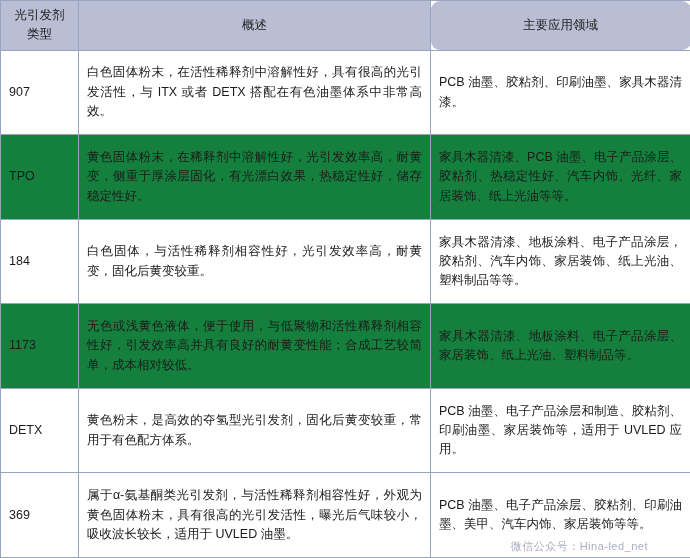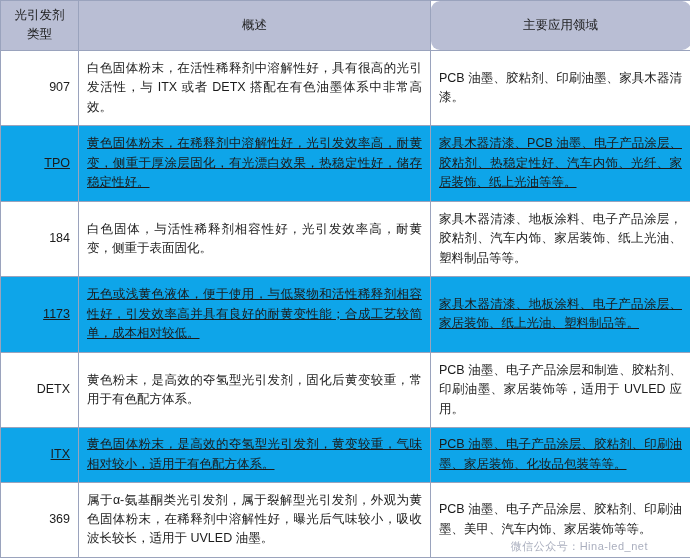--- a/index.html
+++ b/index.html
@@ -40,36 +40,36 @@
     font-weight: normal;
     font-size: 13px;
     color: #14213d;
     height: 44px;
   }
   .col-type { width: 78px; }
   .col-desc { width: 352px; }
   .col-app  { width: 260px; border-radius: 9px; }
 
   td.type-cell {
-    text-align: right;
+    text-align: left;
     font-size: 13px;
     color: #14213d;
   }
   td.desc-cell {
     text-align: justify;
     text-justify: inter-ideograph;
     color: #14213d;
   }
   td.app-cell {
     text-align: justify;
     text-justify: inter-ideograph;
     color: #14213d;
   }
   tr.row-odd td { background: #ffffff; }
-  tr.row-even td { background: #0ea5e9; text-decoration: underline; }
+  tr.row-even td { background: #15803d; }
 
   .watermark {
     position: absolute;
     right: 6px;
     bottom: 4px;
     font-size: 11px;
     color: #8d93a8;
     opacity: 0.75;
     letter-spacing: 0.5px;
     pointer-events: none;
@@ -94,39 +94,34 @@
         <td class="desc-cell">白色固体粉末，在活性稀释剂中溶解性好，具有很高的光引发活性，与 ITX 或者 DETX 搭配在有色油墨体系中非常高效。</td>
         <td class="app-cell">PCB 油墨、胶粘剂、印刷油墨、家具木器清漆。</td>
       </tr>
       <tr class="row-even">
         <td class="type-cell">TPO</td>
         <td class="desc-cell">黄色固体粉末，在稀释剂中溶解性好，光引发效率高，耐黄变，侧重于厚涂层固化，有光漂白效果，热稳定性好，储存稳定性好。</td>
         <td class="app-cell">家具木器清漆、PCB 油墨、电子产品涂层、胶粘剂、热稳定性好、汽车内饰、光纤、家居装饰、纸上光油等等。</td>
       </tr>
       <tr class="row-odd">
         <td class="type-cell">184</td>
-        <td class="desc-cell">白色固体，与活性稀释剂相容性好，光引发效率高，耐黄变，侧重于表面固化。</td>
+        <td class="desc-cell">白色固体，与活性稀释剂相容性好，光引发效率高，耐黄变，固化后黄变较重。</td>
         <td class="app-cell">家具木器清漆、地板涂料、电子产品涂层，胶粘剂、汽车内饰、家居装饰、纸上光油、塑料制品等等。</td>
       </tr>
       <tr class="row-even">
         <td class="type-cell">1173</td>
         <td class="desc-cell">无色或浅黄色液体，便于使用，与低聚物和活性稀释剂相容性好，引发效率高并具有良好的耐黄变性能；合成工艺较简单，成本相对较低。</td>
         <td class="app-cell">家具木器清漆、地板涂料、电子产品涂层、家居装饰、纸上光油、塑料制品等。</td>
       </tr>
       <tr class="row-odd">
         <td class="type-cell">DETX</td>
         <td class="desc-cell">黄色粉末，是高效的夺氢型光引发剂，固化后黄变较重，常用于有色配方体系。</td>
         <td class="app-cell">PCB 油墨、电子产品涂层和制造、胶粘剂、印刷油墨、家居装饰等，适用于 UVLED 应用。</td>
       </tr>
-      <tr class="row-even">
-        <td class="type-cell">ITX</td>
-        <td class="desc-cell">黄色固体粉末，是高效的夺氢型光引发剂，黄变较重，气味相对较小，适用于有色配方体系。</td>
-        <td class="app-cell">PCB 油墨、电子产品涂层、胶粘剂、印刷油墨、家居装饰、化妆品包装等等。</td>
-      </tr>
       <tr class="row-odd">
         <td class="type-cell">369</td>
-        <td class="desc-cell">属于α-氨基酮类光引发剂，属于裂解型光引发剂，外观为黄色固体粉末，在稀释剂中溶解性好，曝光后气味较小，吸收波长较长，适用于 UVLED 油墨。</td>
+        <td class="desc-cell">属于α-氨基酮类光引发剂，与活性稀释剂相容性好，外观为黄色固体粉末，具有很高的光引发活性，曝光后气味较小，吸收波长较长，适用于 UVLED 油墨。</td>
         <td class="app-cell">PCB 油墨、电子产品涂层、胶粘剂、印刷油墨、美甲、汽车内饰、家居装饰等等。</td>
       </tr>
     </tbody>
   </table>
   <div class="watermark">微信公众号：Hina-led_net</div>
 </div>
 
 </body></html>

